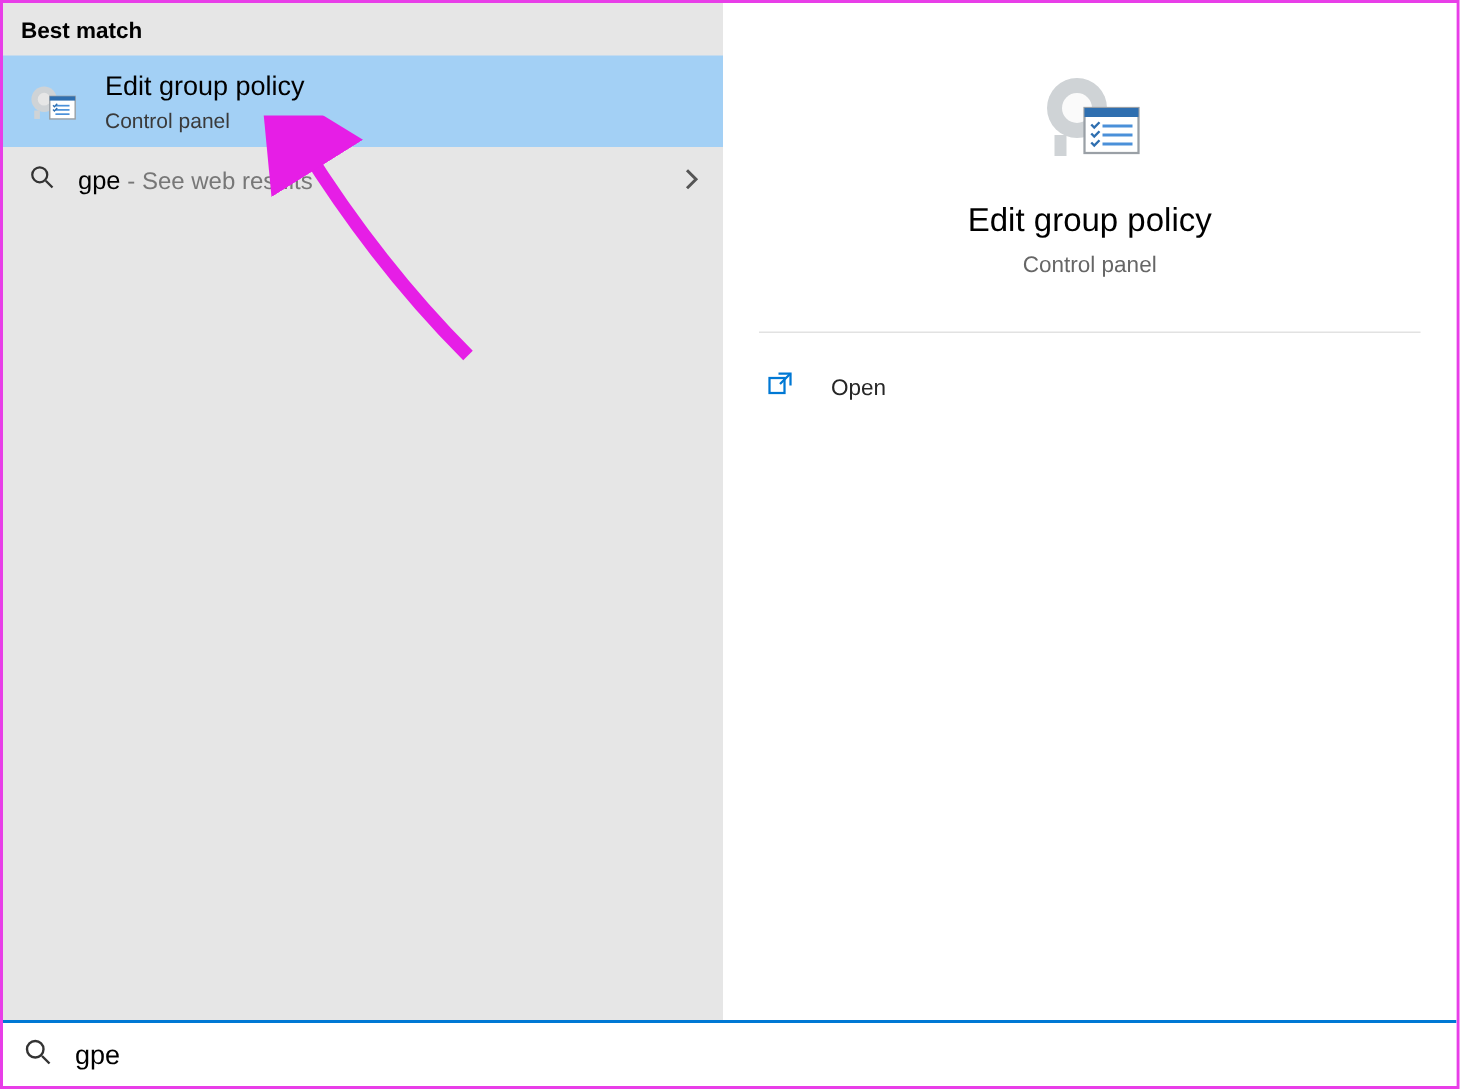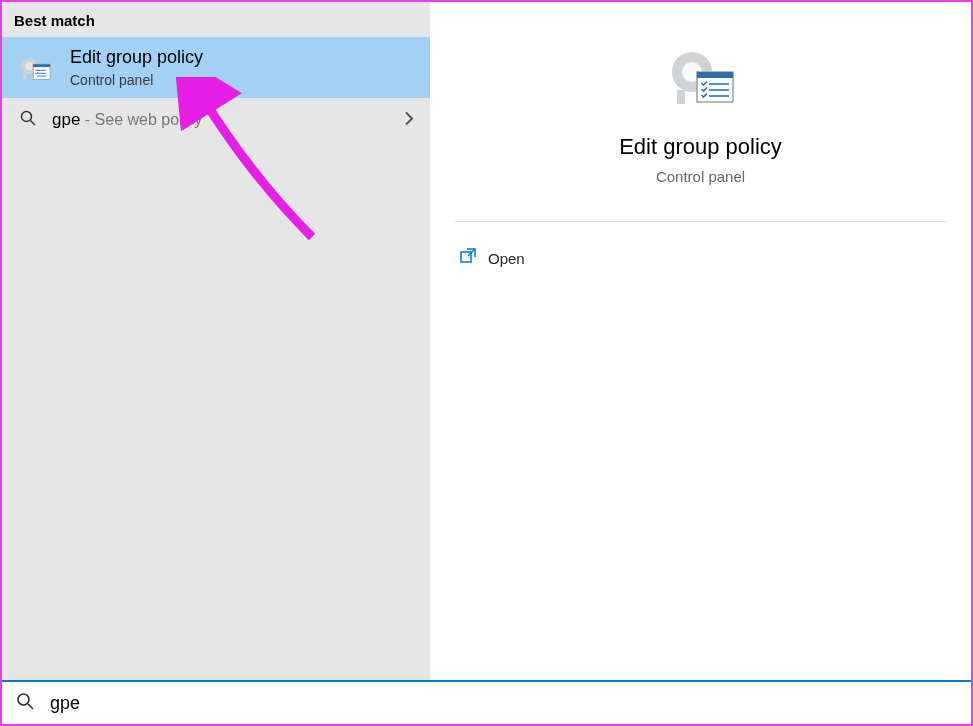--- a/index.html
+++ b/index.html
@@ -1,37 +1,37 @@
 <!DOCTYPE html>
 <html><head>
 <meta charset="utf-8">
 <style>
   * { box-sizing: border-box; margin: 0; padding: 0; font-family: "Segoe UI", Arial, sans-serif; }
   body { width: 973px; height: 726px; border: 2px solid #e83ee8; background: #fff; display: flex; flex-direction: column; position: relative; }
   .main-area { display: flex; flex: 1; overflow: hidden; }
-  .left-pane { width: 428px; background: #e6e6e6; display: flex; flex-direction: column; }
+  .left-pane { width: 480px; background: #e6e6e6; display: flex; flex-direction: column; }
   .section-header { font-size: 15px; font-weight: 600; color: #000; padding: 10px 12px 8px 12px; }
   .result-item { display: flex; align-items: center; padding: 10px 12px 10px 18px; position: relative; }
   .result-item.selected { background: #a3d0f5; }
   .result-icon { width: 32px; height: 32px; margin-right: 18px; display: flex; align-items: center; justify-content: center; }
   .result-text { display: flex; flex-direction: column; }
   .result-title { font-size: 18px; color: #000; font-weight: 400; }
   .result-sub { font-size: 14px; color: #3a3a3a; margin-top: 4px; }
   .web-row { display: flex; align-items: center; padding: 12px 18px; position: relative; cursor: default; }
   .web-row .search-glyph { font-size: 16px; color: #333; margin-right: 16px; }
   .web-query { font-size: 17px; color: #000; }
   .web-hint { font-size: 16px; color: #777; }
   .web-chevron { position: absolute; right: 16px; top: 50%; transform: translateY(-50%); color: #555; font-size: 18px; }
   .right-pane { flex: 1; background: #fff; display: flex; flex-direction: column; }
   .preview-header { display: flex; flex-direction: column; align-items: center; padding: 40px 0 36px 0; border-bottom: 1px solid #e2e2e2; margin: 0 24px; }
   .preview-icon { width: 72px; height: 72px; margin-bottom: 20px; }
   .preview-title { font-size: 22px; color: #000; }
   .preview-sub { font-size: 15px; color: #666; margin-top: 8px; }
   .actions { padding: 20px 30px; }
-  .action-row { display: flex; align-items: center; gap: 12px; padding: 6px 0; cursor: default; }
+  .action-row { display: flex; align-items: center; gap: 26px; padding: 6px 0; cursor: default; }
   .action-icon { color: #0078d4; font-size: 16px; }
   .action-label { font-size: 15px; color: #262626; }
   .search-bar { height: 44px; border-top: 2px solid #0078d4; display: flex; align-items: center; padding: 0 14px; background: #fff; }
   .search-bar .search-glyph { font-size: 18px; color: #333; margin-right: 16px; }
   .search-input { border: none; outline: none; font-size: 18px; flex: 1; color: #000; }
   
   .arrow-svg { position: absolute; left: 140px; top: 75px; pointer-events: none; }
 </style>
 </head>
 <body>
@@ -64,21 +64,21 @@
 
 
     <div class="web-row">
       <span class="search-glyph">
         <svg width="16" height="16" viewBox="0 0 16 16">
             <circle cx="6.5" cy="6.5" r="5" stroke="#333" stroke-width="1.5" fill="none"></circle>
             <line x1="10.5" y1="10.5" x2="15" y2="15" stroke="#333" stroke-width="1.5"></line>
           </svg>
       </span>
       <span>
-        <span class="web-query">gpe</span><span class="web-hint"> - See web policy</span>
+        <span class="web-query">gpe</span><span class="web-hint"> - See web results</span>
       </span>
       <span class="web-chevron">
         <svg width="10" height="14" viewBox="0 0 10 14">
             <path d="M2 1 L8 7 L2 13" stroke="#555" stroke-width="2" fill="none"></path>
           </svg>
       </span>
     </div>
   </div>
 
   <div class="right-pane">

